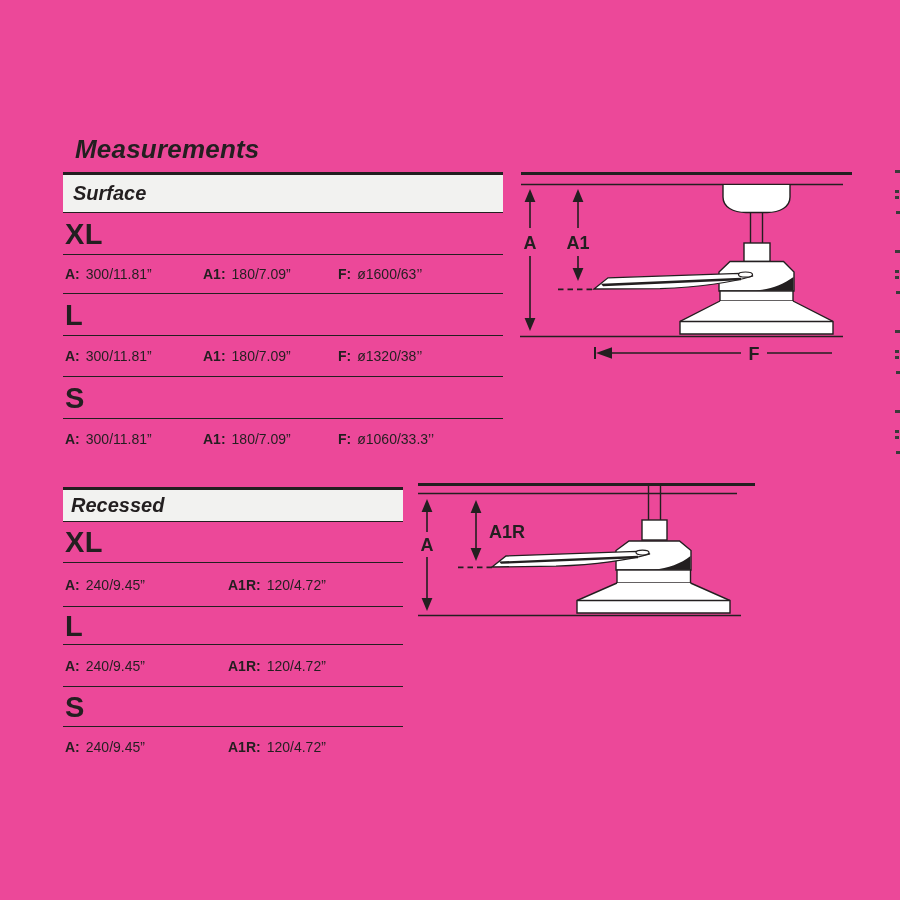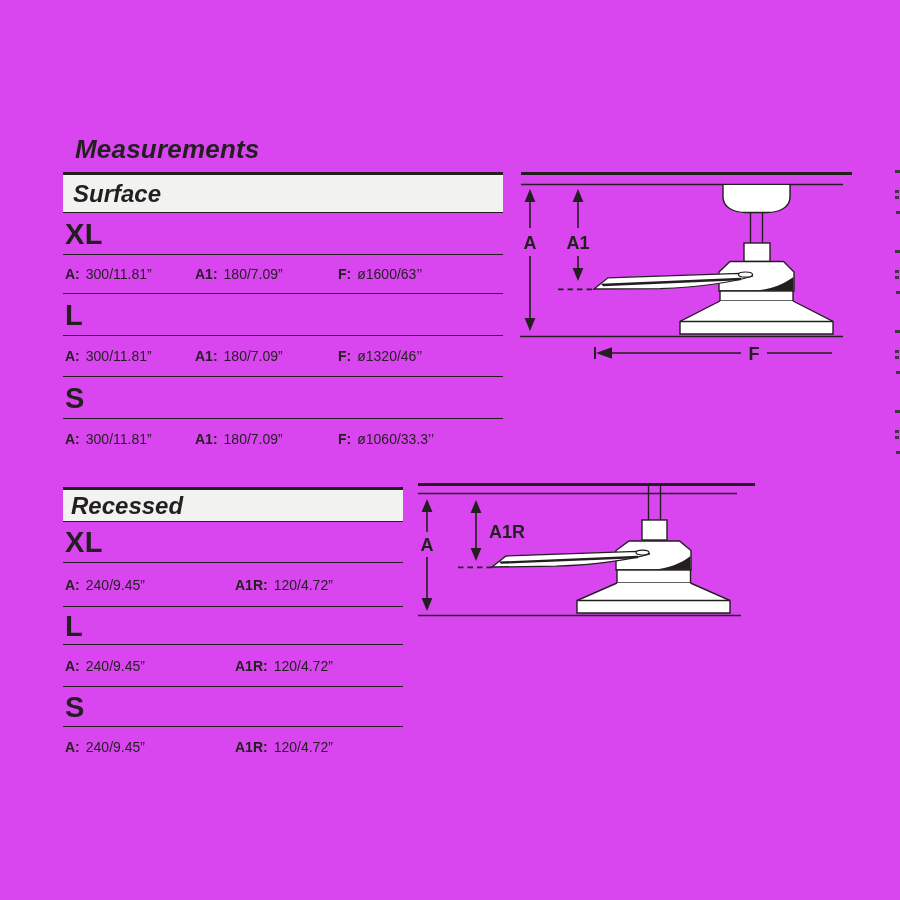--- a/index.html
+++ b/index.html
@@ -1,31 +1,31 @@
 <!DOCTYPE html>
 <html><head>
 <meta charset="utf-8">
 <style>
   html,body{margin:0;padding:0;background:#ffffff;}
-  #screen{position:relative;width:900px;height:900px;background:#d946ef;overflow:hidden;
+  #screen{position:relative;width:900px;height:900px;background:#ec4899;overflow:hidden;
           font-family:"Liberation Sans", sans-serif;color:#231f20;}
   .abs{position:absolute;}
   .page-title{font-size:26px;font-weight:bold;font-style:italic;letter-spacing:.2px;}
   .mtable{position:absolute;border-top:3px solid #231f20;}
   .thead{position:relative;background:#f2f2f0;border-bottom:1.5px solid #231f20;
          display:flex;align-items:center;padding-left:10px;box-sizing:border-box;}
-  .thead span{font-size:24px;font-weight:bold;font-style:italic;}
+  .thead span{font-size:20px;font-weight:bold;font-style:italic;}
   .row{position:relative;box-sizing:border-box;}
   .row.bb{border-bottom:1.5px solid #231f20;}
   .size-name{position:absolute;left:2px;top:50%;transform:translateY(-50%);
              font-size:29px;font-weight:bold;letter-spacing:.5px;}
   .dim{position:absolute;top:50%;transform:translateY(-50%);font-size:14px;white-space:nowrap;}
   .dim .dl{font-weight:bold;margin-right:6px;}
-  .s-c1{left:2px;}  .s-c2{left:132px;} .s-c3{left:275px;text-align:right;}
-  .r-c1{left:2px;}  .r-c2{left:172px;}
+  .s-c1{left:2px;}  .s-c2{left:140px;} .s-c3{left:275px;text-align:right;}
+  .r-c1{left:2px;}  .r-c2{left:165px;}
   svg{overflow:visible;}
   .ln{stroke:#231f20;fill:none;}
   .fw{fill:#ffffff;stroke:#231f20;}
   .fk{fill:#231f20;stroke:none;}
   .dimlab{font-family:"Liberation Sans",sans-serif;font-weight:bold;font-size:18px;fill:#231f20;}
   
   .fg{position:absolute;left:894px;width:6px;height:46px;}
   .fg i{position:absolute;background:#3a3a3a;display:block;}
   .fg .m1{left:1px;top:0;width:5px;height:2.5px;}
   .fg .m2{left:1px;top:20px;width:4px;height:3px;}
@@ -52,21 +52,21 @@
       <span class="dim s-c2"><b class="dl">A1:</b><span class="dv">180/7.09”</span></span>
       <span class="dim s-c3"><b class="dl">F:</b><span class="dv">ø1600/63’’</span></span>
     </div>
 
     <div class="row bb" style="height:42px;">
       <span class="size-name">L</span>
     </div>
     <div class="row bb" style="height:41px;">
       <span class="dim s-c1"><b class="dl">A:</b><span class="dv">300/11.81”</span></span>
       <span class="dim s-c2"><b class="dl">A1:</b><span class="dv">180/7.09”</span></span>
-      <span class="dim s-c3"><b class="dl">F:</b><span class="dv">ø1320/46’’</span></span>
+      <span class="dim s-c3"><b class="dl">F:</b><span class="dv">ø1320/38’’</span></span>
     </div>
 
     <div class="row bb" style="height:42px;">
       <span class="size-name">S</span>
     </div>
     <div class="row" style="height:39px;">
       <span class="dim s-c1"><b class="dl">A:</b><span class="dv">300/11.81”</span></span>
       <span class="dim s-c2"><b class="dl">A1:</b><span class="dv">180/7.09”</span></span>
       <span class="dim s-c3"><b class="dl">F:</b><span class="dv">ø1060/33.3’’</span></span>
     </div>

